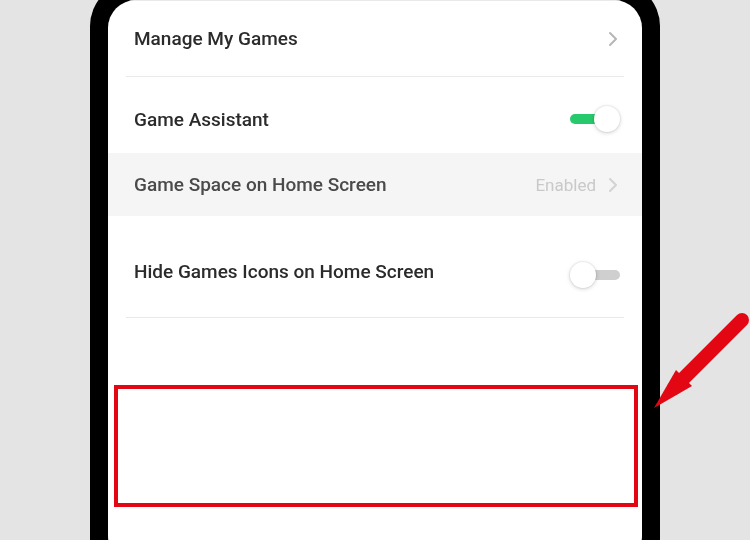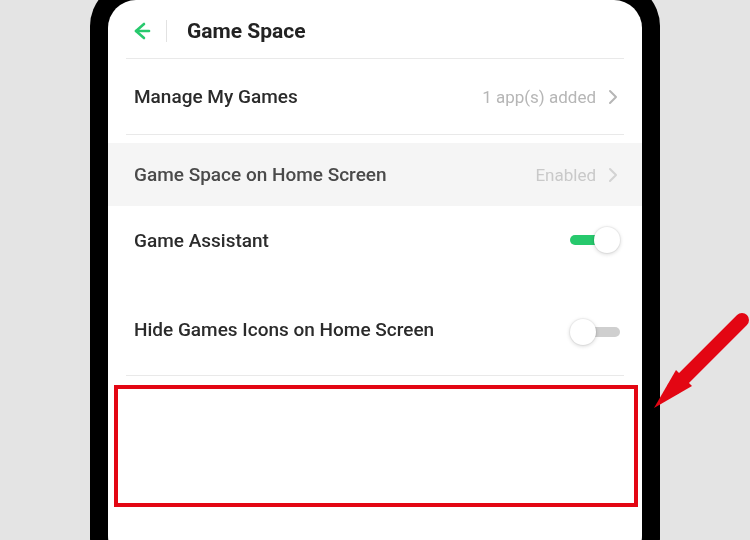--- a/index.html
+++ b/index.html
@@ -141,20 +141,21 @@
     transform: translateY(-50%);
     width: 26px;
     height: 26px;
     border-radius: 50%;
     background: #fff;
     box-shadow: 0 1px 4px rgba(0,0,0,0.18), 0 0 0 1px rgba(0,0,0,0.04);
   }
   .hide-row {
     padding: 18px 22px 16px 26px;
     display: flex;
+    align-items: center;
   }
   .hide-text {
     flex: 1;
     padding-right: 12px;
   }
   .hide-title {
     font-size: 19px;
     font-weight: 500;
     color: #2b2b2b;
     line-height: 1.3;
@@ -179,64 +180,53 @@
   .gap {
     height: 8px;
   }
 </style>
 </head>
 <body>
 
 <div class="phone-frame">
   <div class="screen">
 
-    <div class="header">
-      <span class="back-icon">
-        <svg width="24" height="24" viewBox="0 0 24 24" fill="none">
-          <path d="M15 5 L7 12 L15 19" stroke="#27c96d" stroke-width="2.6" stroke-linecap="round" stroke-linejoin="round"></path>
-          <path d="M7 12 L20 12" stroke="#27c96d" stroke-width="2.6" stroke-linecap="round"></path>
-        </svg>
-      </span>
-      <span class="vspace"></span>
-      <span class="title">Game Space</span>
-    </div>
 
     <div class="divider"></div>
 
     <div class="row">
       <span class="row-label">Manage My Games</span>
-      <span class="row-value">1 app(s) added</span>
       <span class="chevron">
         <svg width="10" height="16" viewBox="0 0 10 16" fill="none">
           <path d="M2 2 L8 8 L2 14" stroke="#b6b6b6" stroke-width="2" stroke-linecap="round" stroke-linejoin="round"></path>
         </svg>
       </span>
     </div>
 
     <div class="divider"></div>
     <div class="gap"></div>
+
+    <div class="row" style="padding-top:20px;padding-bottom:20px;">
+      <span class="row-label">Game Assistant</span>
+      <span class="toggle">
+        <span class="toggle-track-on"></span>
+        <span class="toggle-knob-on"></span>
+      </span>
+    </div>
 
     <div class="row row-gray" style="padding-top:20px;padding-bottom:20px;">
       <span class="row-label">Game Space on Home Screen</span>
       <span class="row-value">Enabled</span>
       <span class="chevron">
         <svg width="10" height="16" viewBox="0 0 10 16" fill="none">
           <path d="M2 2 L8 8 L2 14" stroke="#d3d3d3" stroke-width="2" stroke-linecap="round" stroke-linejoin="round"></path>
         </svg>
       </span>
     </div>
 
-    <div class="row" style="padding-top:20px;padding-bottom:20px;">
-      <span class="row-label">Game Assistant</span>
-      <span class="toggle">
-        <span class="toggle-track-on"></span>
-        <span class="toggle-knob-on"></span>
-      </span>
-    </div>
-
     <div style="height:26px;"></div>
 
     <div class="hide-row">
       <div class="hide-text">
         <div class="hide-title">Hide Games Icons on Home Screen</div>
       </div>
       <span class="toggle-off">
         <span class="toggle-track-off"></span>
         <span class="toggle-knob-off"></span>
       </span>

